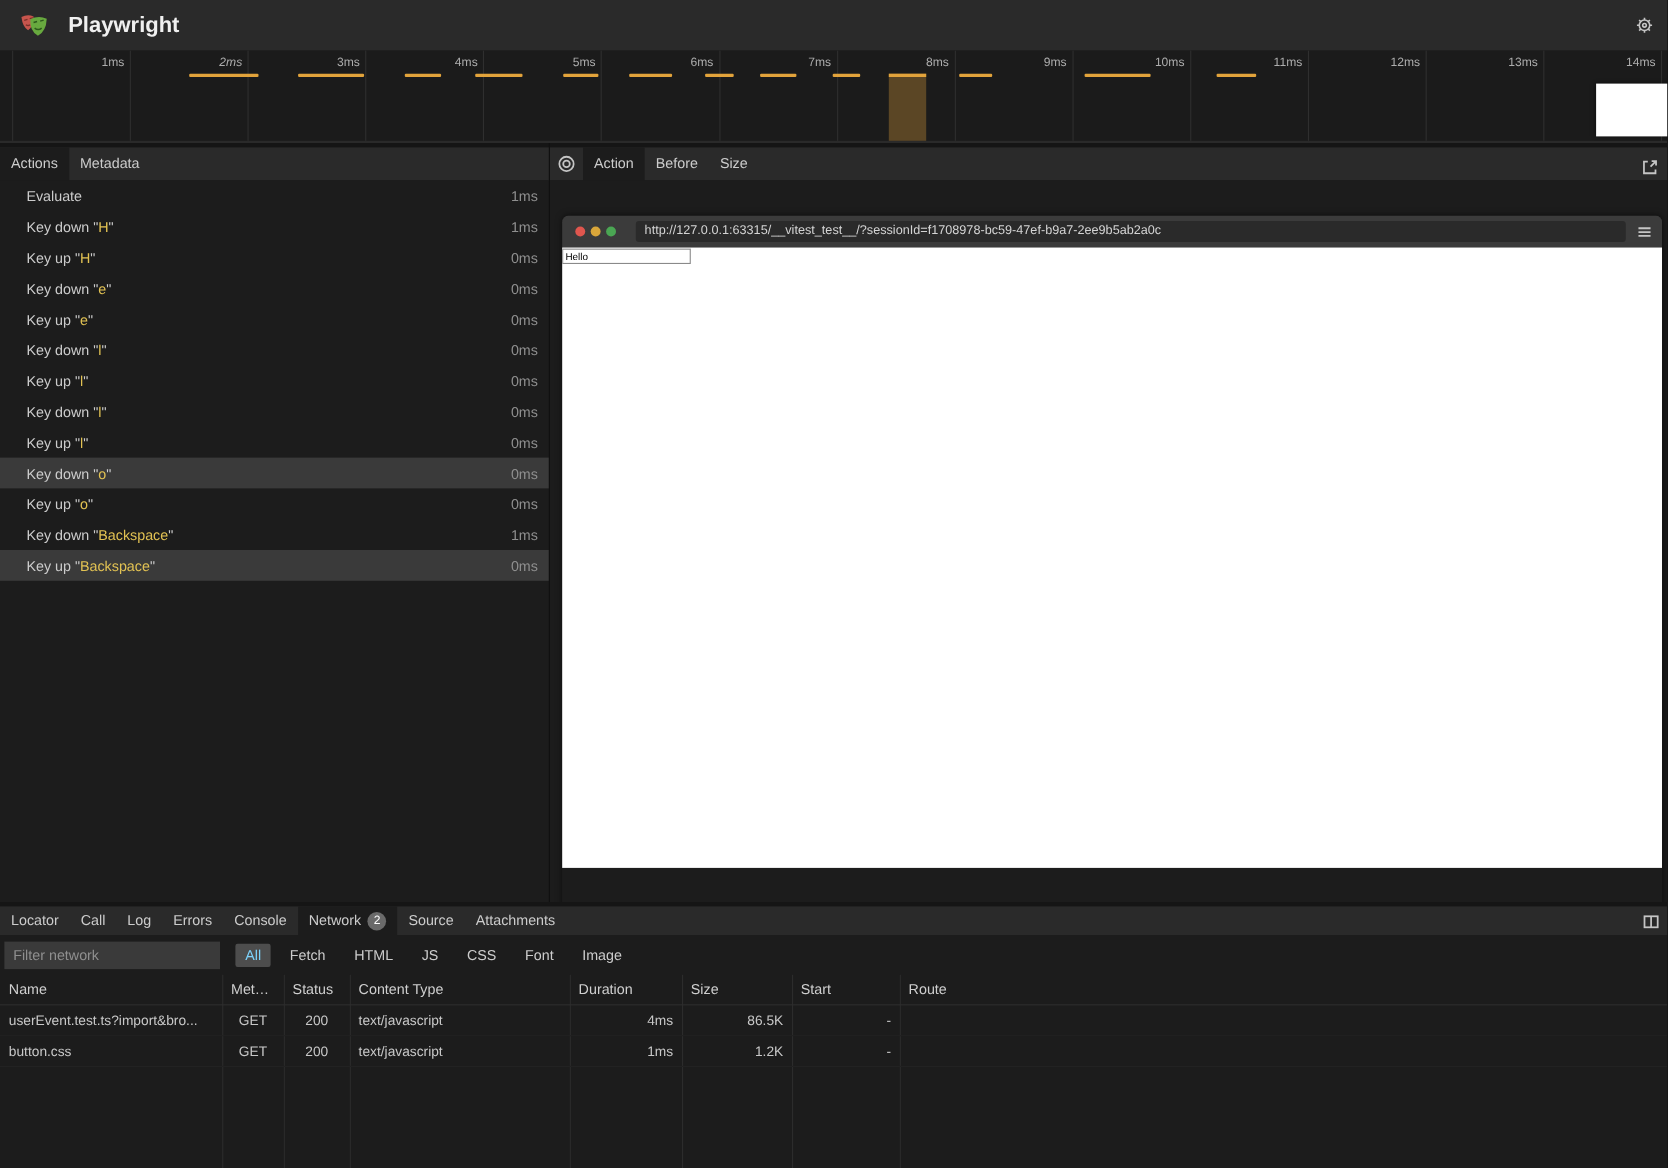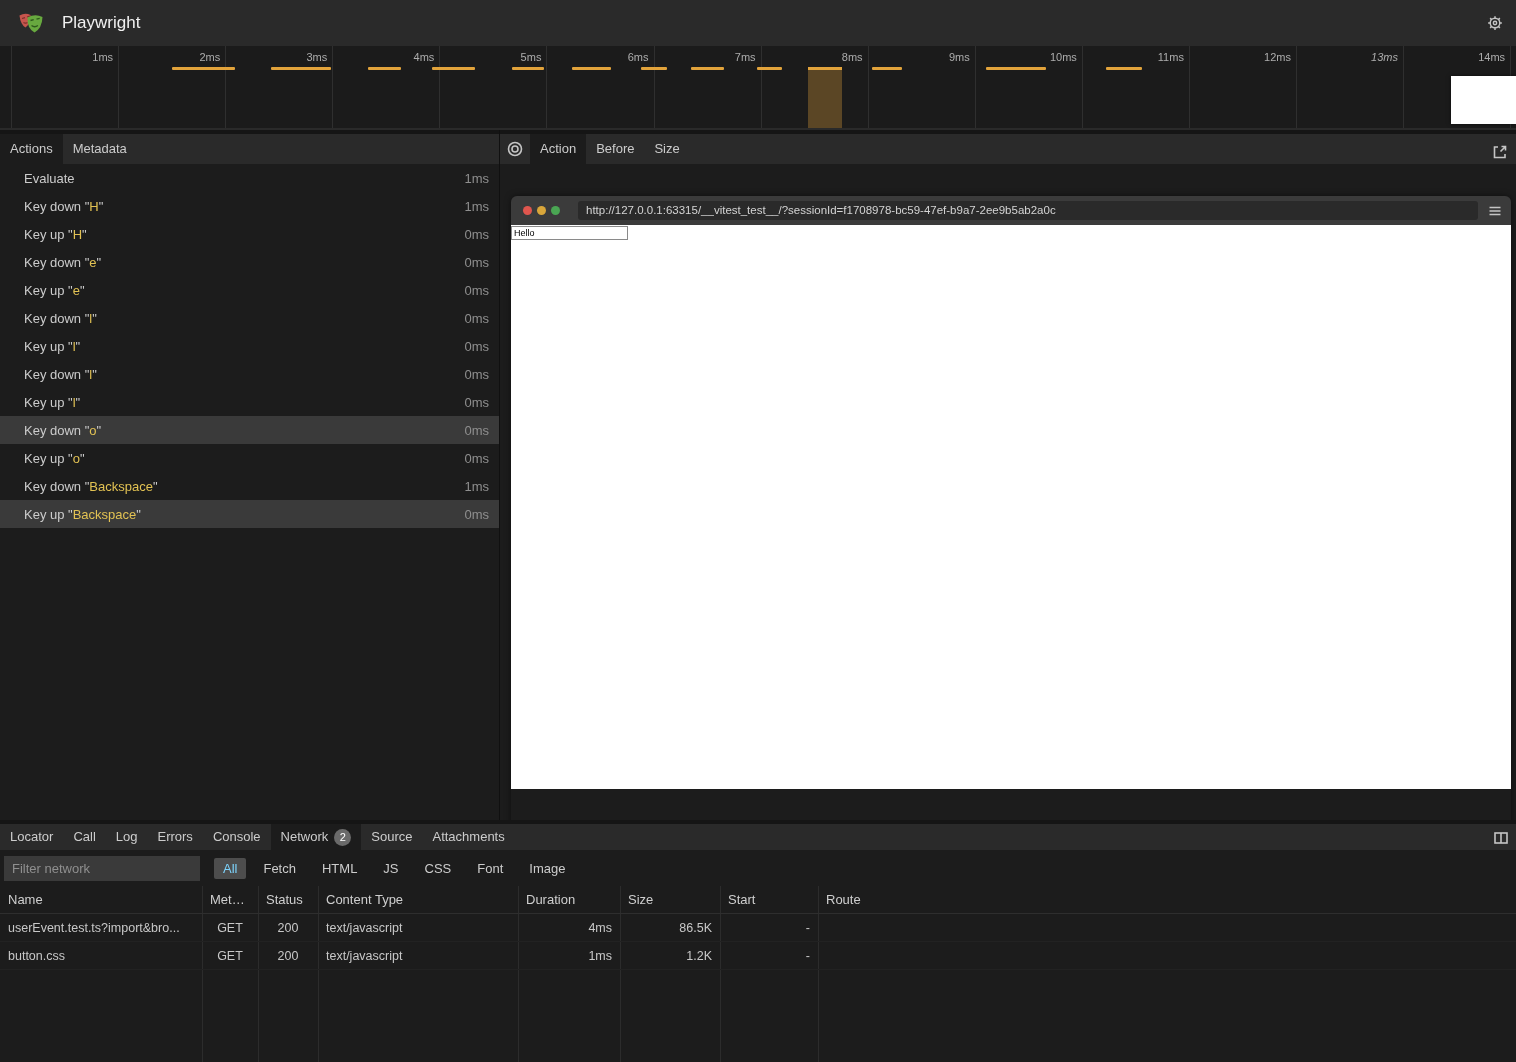--- a/index.html
+++ b/index.html
@@ -3,21 +3,21 @@
 <meta charset="utf-8">
 <style>
   * { margin:0; padding:0; box-sizing:border-box; }
   html,body { background:#111; }
   body { font-family:"Liberation Sans", sans-serif; }
   #app { position:relative; width:1516px; height:1062px; background:#1c1c1c; overflow:hidden; color:#ccc; }
 
   
   #topbar { position:absolute; left:0; top:0; width:100%; height:46px; background:#2a2a2a; display:flex; align-items:center; }
   #topbar .logo { margin:0 16px 0 16px; width:30px; height:30px; flex:0 0 auto; }
-  #topbar .app-name { font-size:17px; font-weight:normal; color:#f0f0f0; margin-right:24px; }
+  #topbar .app-name { font-size:20px; font-weight:bold; color:#f0f0f0; margin-right:24px; }
   #topbar .trace-title { font-size:15px; color:#e2e2e2; }
   #topbar .gear { position:absolute; right:10px; top:12px; width:22px; height:22px; cursor:pointer; }
 
   
   #timeline { position:absolute; left:0; top:46px; width:100%; height:84px; background:#1b1b1b; border-bottom:2px solid #2a2a2a; }
   .gridline { position:absolute; top:0; bottom:0; width:1px; background:#2f2f2f; }
   .tick-label { position:absolute; top:5px; width:84px; text-align:right; font-size:11px; color:#adadad; }
   .tl-bar { position:absolute; top:21px; height:3px; border-radius:1px; }
   .tl-selected { position:absolute; top:21px; bottom:0; }
   .tl-thumb { position:absolute; top:30px; height:48px; background:#ffffff; box-shadow:0 0 4px rgba(0,0,0,.6); }
@@ -105,21 +105,21 @@
           <path d="M8.3 15.7 L6.7 17.3"></path>
       </g>
     </svg>
   </div>
 
   <div id="timeline">
       <div class="gridline" style="left: 11px;"></div>
       <div class="gridline" style="left: 118.1px;"></div>
       <div class="tick-label" style="left: 29.1px;">1ms</div>
       <div class="gridline" style="left: 225.2px;"></div>
-      <div class="tick-label" style="left: 136.2px;">2ms</div>
+      <div class="tick-label" style="left: 136.2px; font-style: italic;">2ms</div>
       <div class="gridline" style="left: 332.2px;"></div>
       <div class="tick-label" style="left: 243.2px;">3ms</div>
       <div class="gridline" style="left: 439.3px;"></div>
       <div class="tick-label" style="left: 350.3px;">4ms</div>
       <div class="gridline" style="left: 546.4px;"></div>
       <div class="tick-label" style="left: 457.4px;">5ms</div>
       <div class="gridline" style="left: 653.5px;"></div>
       <div class="tick-label" style="left: 564.5px;">6ms</div>
       <div class="gridline" style="left: 760.6px;"></div>
       <div class="tick-label" style="left: 671.6px;">7ms</div>
@@ -127,21 +127,21 @@
       <div class="tick-label" style="left: 778.6px;">8ms</div>
       <div class="gridline" style="left: 974.7px;"></div>
       <div class="tick-label" style="left: 885.7px;">9ms</div>
       <div class="gridline" style="left: 1081.8px;"></div>
       <div class="tick-label" style="left: 992.8px;">10ms</div>
       <div class="gridline" style="left: 1188.9px;"></div>
       <div class="tick-label" style="left: 1099.9px;">11ms</div>
       <div class="gridline" style="left: 1296px;"></div>
       <div class="tick-label" style="left: 1207px;">12ms</div>
       <div class="gridline" style="left: 1403px;"></div>
-      <div class="tick-label" style="left: 1314px; font-style: italic;">13ms</div>
+      <div class="tick-label" style="left: 1314px;">13ms</div>
       <div class="gridline" style="left: 1510.1px;"></div>
       <div class="tick-label" style="left: 1421.1px;">14ms</div>
       <div class="tl-bar" style="left: 172px; width: 63px; background: rgb(226, 163, 59);"></div>
       <div class="tl-bar" style="left: 271px; width: 60px; background: rgb(226, 163, 59);"></div>
       <div class="tl-bar" style="left: 368px; width: 33px; background: rgb(226, 163, 59);"></div>
       <div class="tl-bar" style="left: 432px; width: 43px; background: rgb(226, 163, 59);"></div>
       <div class="tl-bar" style="left: 512px; width: 32px; background: rgb(226, 163, 59);"></div>
       <div class="tl-bar" style="left: 572px; width: 39px; background: rgb(226, 163, 59);"></div>
       <div class="tl-bar" style="left: 641px; width: 26px; background: rgb(226, 163, 59);"></div>
       <div class="tl-bar" style="left: 691px; width: 33px; background: rgb(226, 163, 59);"></div>

